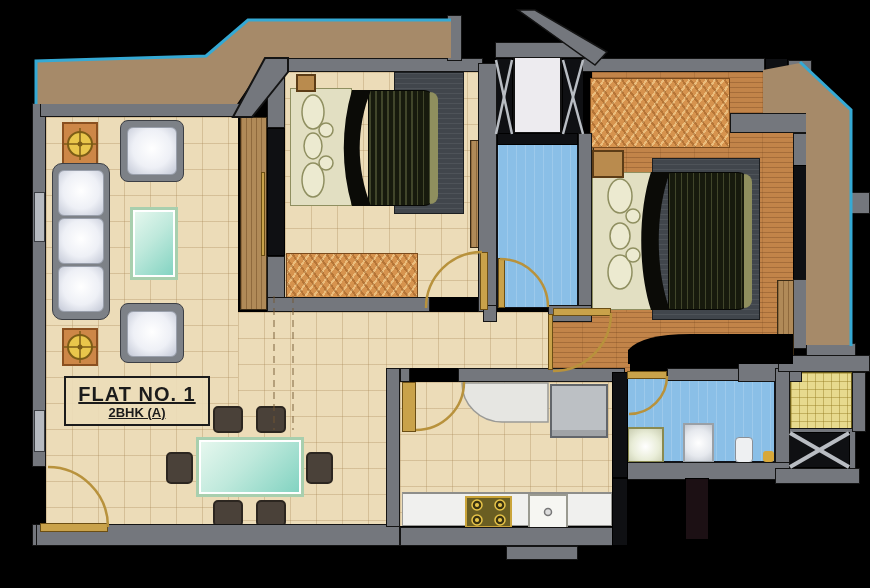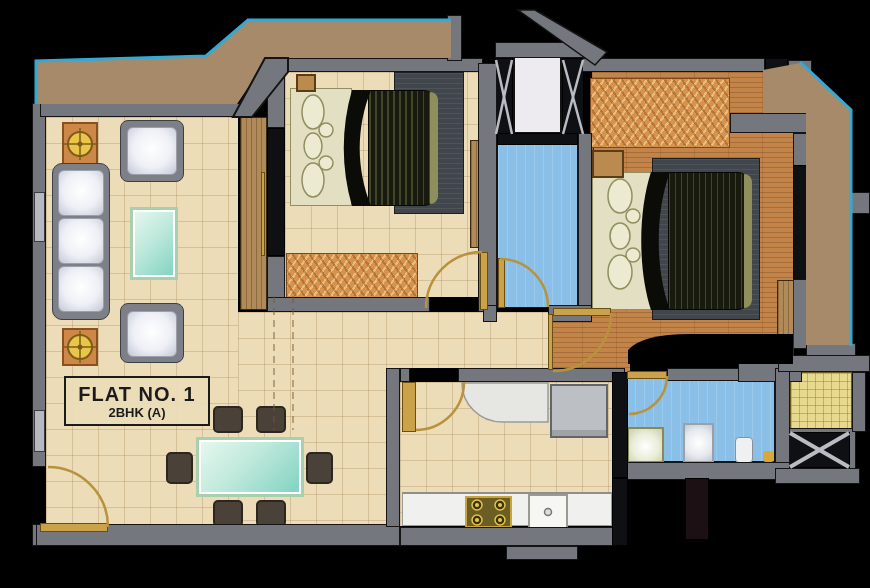--- a/index.html
+++ b/index.html
@@ -170,21 +170,21 @@
   <div class="abs counter z20" style="left:402px;top:492px;width:210px;height:34px;"></div>
   <div class="abs z20" style="left:465px;top:496px;width:47px;height:32px;background:#6a5e22;border:2px solid #caa43a;"></div>
   <div class="abs z20" style="left:528px;top:494px;width:40px;height:36px;background:#f6f6f2;border:2px solid #9a9a90;"></div>
   <div class="abs z20" style="left:550px;top:384px;width:58px;height:54px;background:#bcc0c4;border:2px solid #62666b;box-shadow:inset 0 -6px 0 rgba(0,0,0,.15);"></div>
 
   <div class="abs z20" style="left:627px;top:427px;width:37px;height:36px;background:radial-gradient(circle at 50% 55%,#ffffff 0%,#e9edd8 55%,#c9cdb0 100%);border:2px solid #8a8a50;"></div>
   <div class="abs z20" style="left:683px;top:423px;width:31px;height:40px;background:radial-gradient(circle at 50% 50%,#ffffff 0%,#e6e9ee 60%,#c3c8d0 100%);border:2px solid #9aa0a6;"></div>
   <div class="abs z20" style="left:735px;top:437px;width:18px;height:26px;background:#eef0f2;border:1px solid #8a9098;border-radius:4px;"></div>
   <div class="abs z20" style="left:763px;top:451px;width:11px;height:11px;background:#d8a83a;border-radius:3px;"></div>
 
-  <div class="abs labelbox z50" style="left:64px;top:376px;width:146px;height:50px;">
+  <div class="abs labelbox z50" style="left:64px;top:376px;width:146px;height:50px;text-decoration:underline;">
     <span class="l1">FLAT NO. 1</span>
     <span class="l2">2BHK (A)</span>
   </div>
 
   <svg class="overlay" width="870" height="588" viewBox="0 0 870 588">
 
     <polygon points="36,104 36,61 206,56 248,20 451,20 451,58 287,58 268,58 237,104" fill="#a68a69"></polygon>
     <path d="M36,104 L36,61 L206,56 L248,20 L451,20" fill="none" stroke="#35a9d4" stroke-width="3"></path>
     <polygon points="763,70 800,63 851,110 851,345 806,345 806,113 763,113" fill="#a68a69"></polygon>
     <path d="M800,62 L851,110 L851,346" fill="none" stroke="#35a9d4" stroke-width="3"></path>

